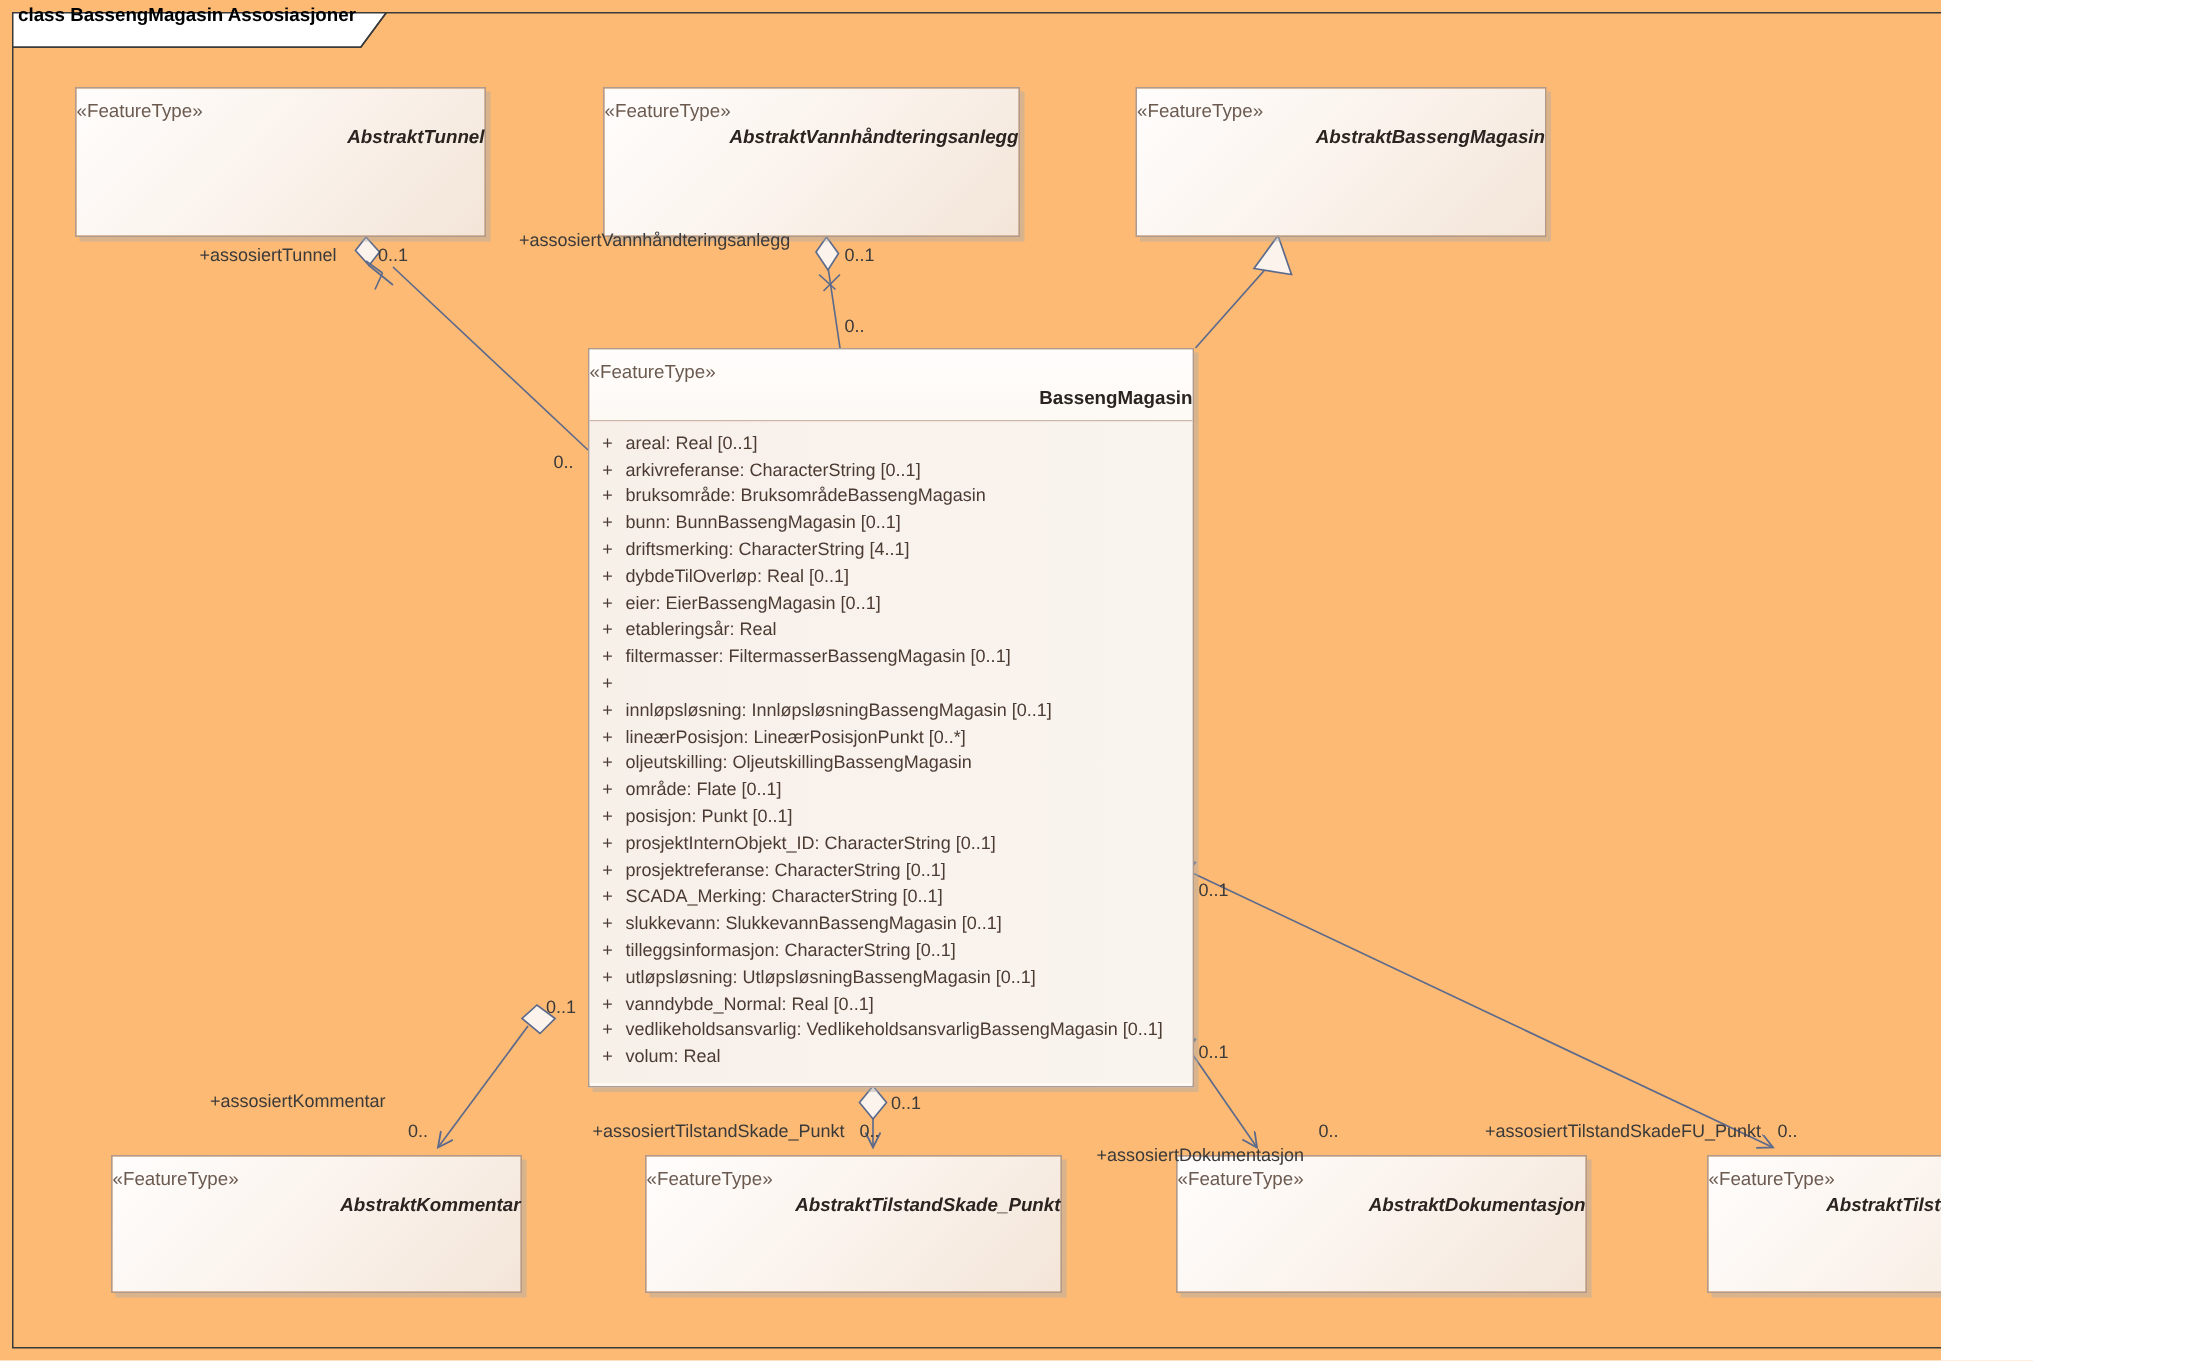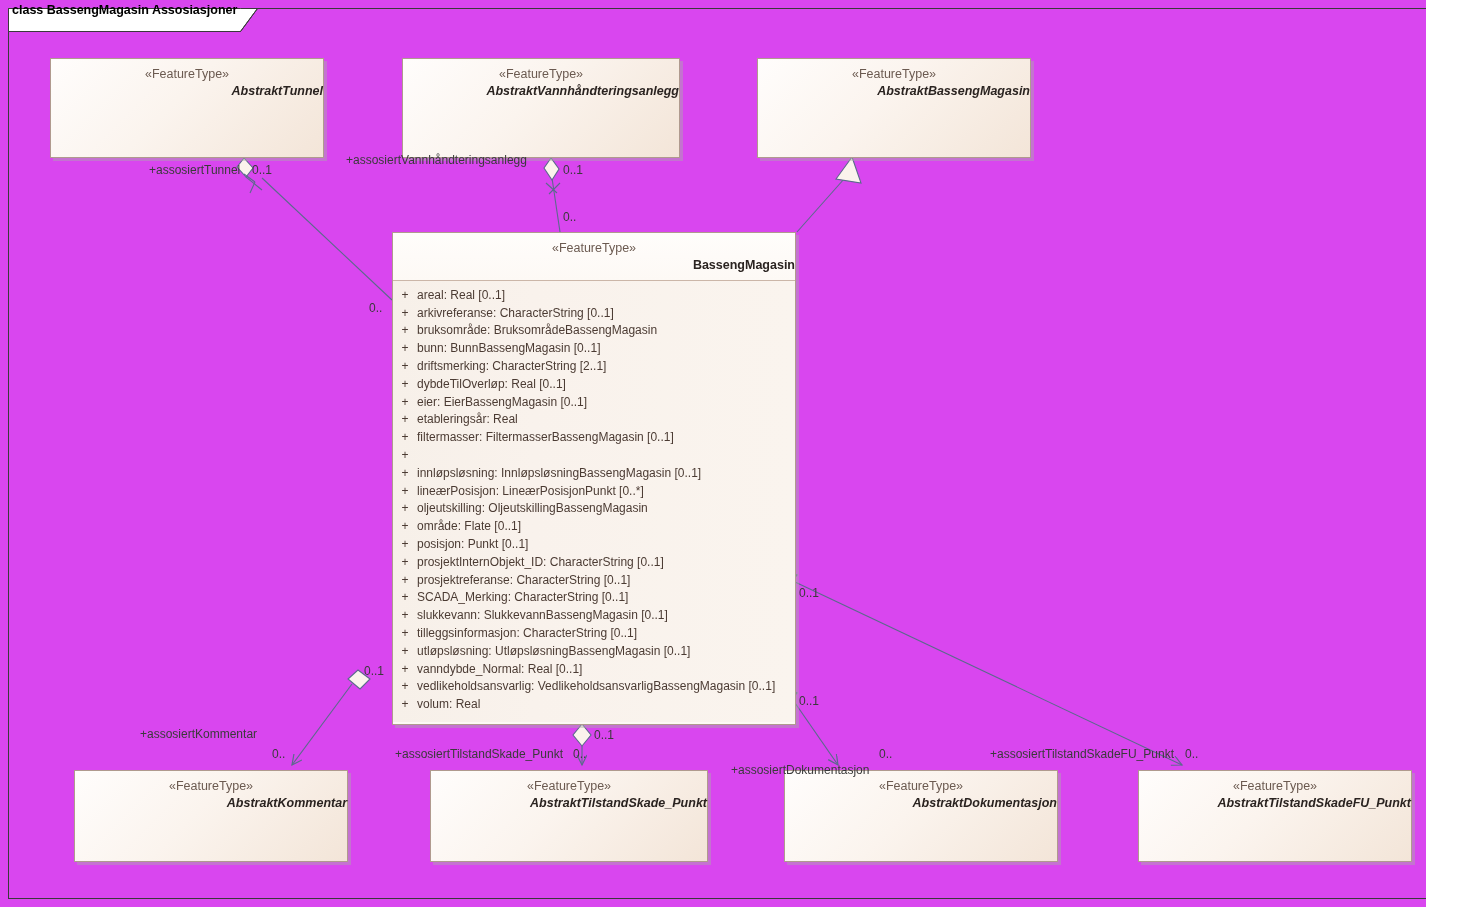--- a/index.html
+++ b/index.html
@@ -5,23 +5,23 @@
   html, body {
     margin: 0;
     padding: 0;
     background: #ffffff;
   }
   body {
     font-family: "Liberation Sans", sans-serif;
   }
   #diagram-root {
     position: relative;
-    width: 1426px;
+    width: 1294px;
     height: 907px;
-    background: #d946ef;
+    background: #fdba74;
     overflow: hidden;
   }
   
   #diagram-frame {
     position: absolute;
     left: 8px;
     top: 8px;
     width: 1450px;
     height: 891px;
     border: 1px solid #3a3a3a;
@@ -70,21 +70,20 @@
   .uml-class {
     position: absolute;
     box-sizing: border-box;
     border: 1px solid #b09a8e;
     background: linear-gradient(135deg, #fffdfc 0%, #fbf4ee 45%, #f3e5d8 100%);
     box-shadow: 3px 3px 0 0 rgba(170,170,170,0.45);
     z-index: 3;
   }
   .uml-class .cls-stereo {
     display: block;
-    text-align: center;
     font-size: 12.5px;
     color: #6b5a50;
     margin-top: 8px;
     line-height: 1.25;
   }
   .uml-class .cls-name {
     display: block;
     text-align: right;
     font-size: 12.5px;
     font-weight: bold;
@@ -240,21 +239,21 @@
         <div class="attr-row">
           <span class="attr-vis">+</span>
           <span class="attr-text">bruksområde: BruksområdeBassengMagasin</span>
         </div>
         <div class="attr-row">
           <span class="attr-vis">+</span>
           <span class="attr-text">bunn: BunnBassengMagasin [0..1]</span>
         </div>
         <div class="attr-row">
           <span class="attr-vis">+</span>
-          <span class="attr-text">driftsmerking: CharacterString [2..1]</span>
+          <span class="attr-text">driftsmerking: CharacterString [4..1]</span>
         </div>
         <div class="attr-row">
           <span class="attr-vis">+</span>
           <span class="attr-text">dybdeTilOverløp: Real [0..1]</span>
         </div>
         <div class="attr-row">
           <span class="attr-vis">+</span>
           <span class="attr-text">eier: EierBassengMagasin [0..1]</span>
         </div>
         <div class="attr-row">
@@ -340,21 +339,21 @@
   <div class="uml-class" id="class-abstrakt-dokumentasjon" style="left:784px; top:770px; width:274px; height:92px;">
     <span class="cls-stereo">«FeatureType»</span>
     <span class="cls-name">AbstraktDokumentasjon</span>
   </div>
 
   <div class="uml-class" id="class-abstrakt-tilstandskadefu-punkt" style="left:1138px; top:770px; width:274px; height:92px;">
     <span class="cls-stereo">«FeatureType»</span>
     <span class="cls-name">AbstraktTilstandSkadeFU_Punkt</span>
   </div>
 
-  <div class="edge-label" style="left:149px; top:163px;">+assosiertTunnel</div>
+  <div class="edge-label" style="left:133px; top:163px;">+assosiertTunnel</div>
   <div class="mult-label" style="left:252px; top:163px;">0..1</div>
   <div class="mult-label" style="left:369px; top:301px;">0..</div>
 
   <div class="edge-label" style="left:346px; top:153px;">+assosiertVannhåndteringsanlegg</div>
   <div class="mult-label" style="left:563px; top:163px;">0..1</div>
   <div class="mult-label" style="left:563px; top:210px;">0..</div>
 
   <div class="edge-label" style="left:140px; top:727px;">+assosiertKommentar</div>
   <div class="mult-label" style="left:272px; top:747px;">0..</div>
   <div class="mult-label" style="left:364px; top:664px;">0..1</div>

